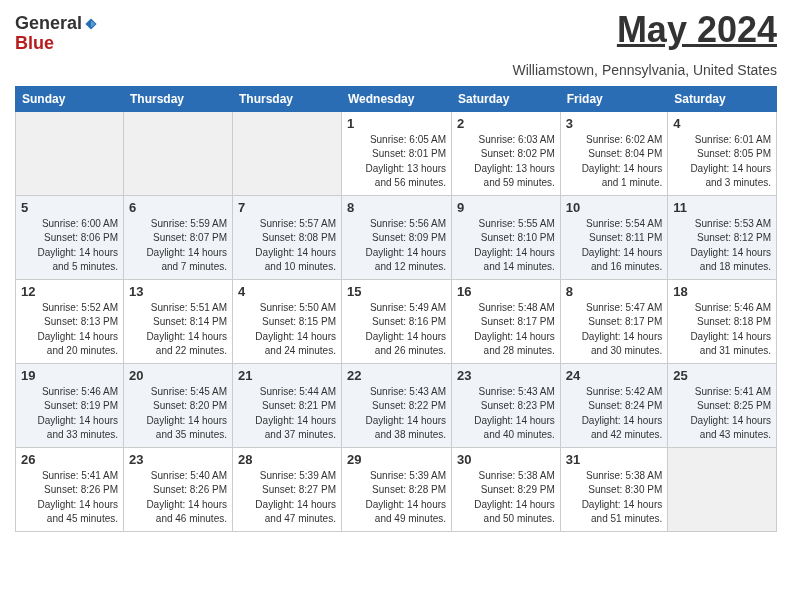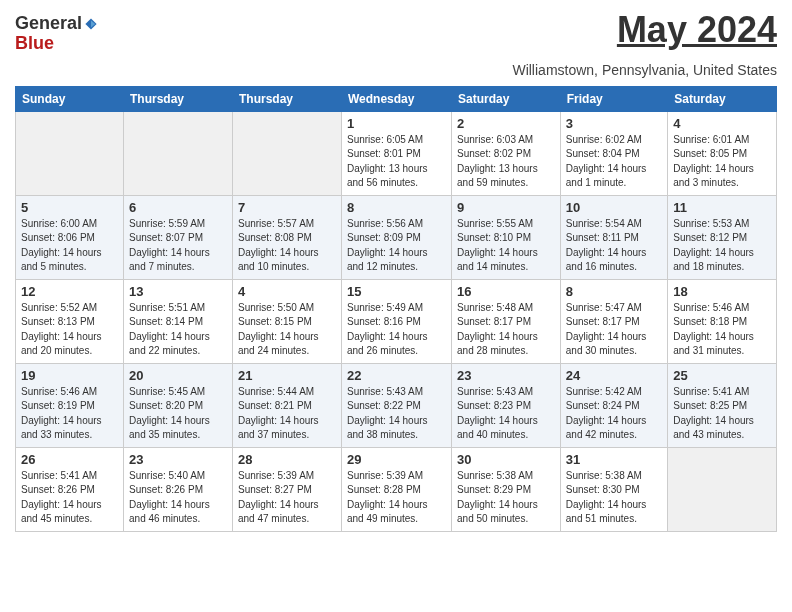--- a/index.html
+++ b/index.html
@@ -84,20 +84,21 @@
     .day-number {
       font-size: 13px;
       font-weight: bold;
       color: #333;
       margin-bottom: 2px;
     }
     .day-detail {
       font-size: 10px;
       color: #333;
       line-height: 1.45;
+      text-align: right;
     }
     tr:nth-child(odd) td:not(.empty) {
       background: #fff;
     }
     tr:nth-child(even) td:not(.empty) {
       background: #f0f4f9;
     }
     
     .row-white td { background: #fff; }
     .row-white td.empty { background: #f0f0f0; }

